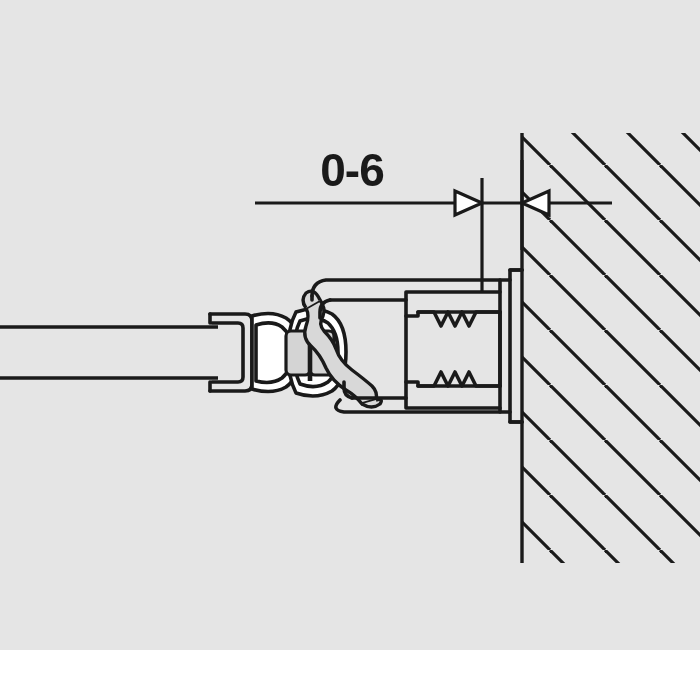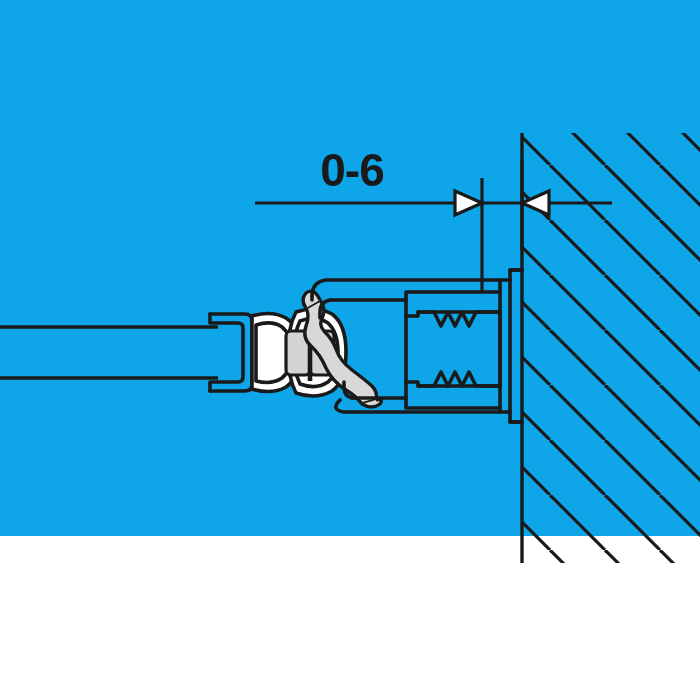--- a/index.html
+++ b/index.html
@@ -9,22 +9,22 @@
   }
   body {
     width: 700px;
     height: 700px;
     overflow: hidden;
     font-family: "Liberation Sans", sans-serif;
   }
   #drawing-root {
     position: relative;
     width: 700px;
-    height: 536px;
-    background: #0ea5e9;
+    height: 650px;
+    background: #e5e5e5;
   }
   #tech-drawing {
     display: block;
     width: 700px;
     height: 700px;
   }
   .dim-text {
     font-family: "Liberation Sans", sans-serif;
     font-weight: bold;
     font-size: 46px;

